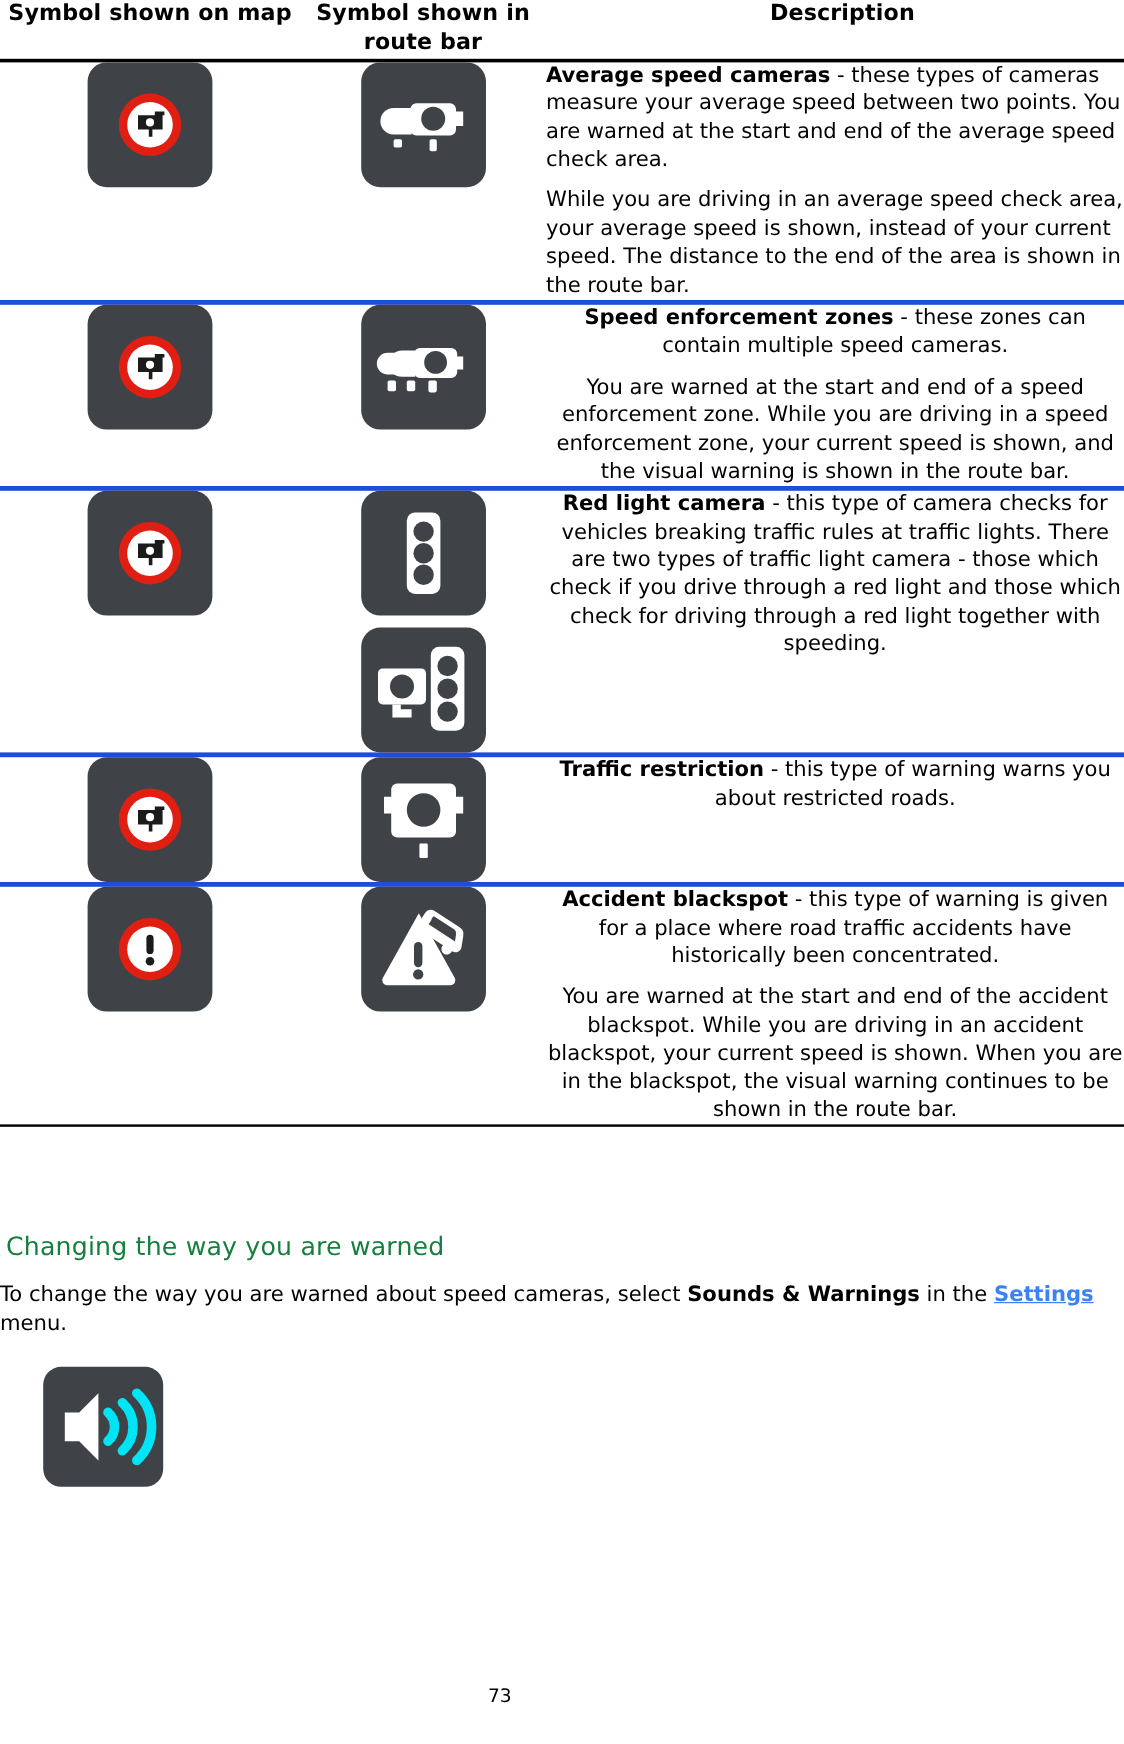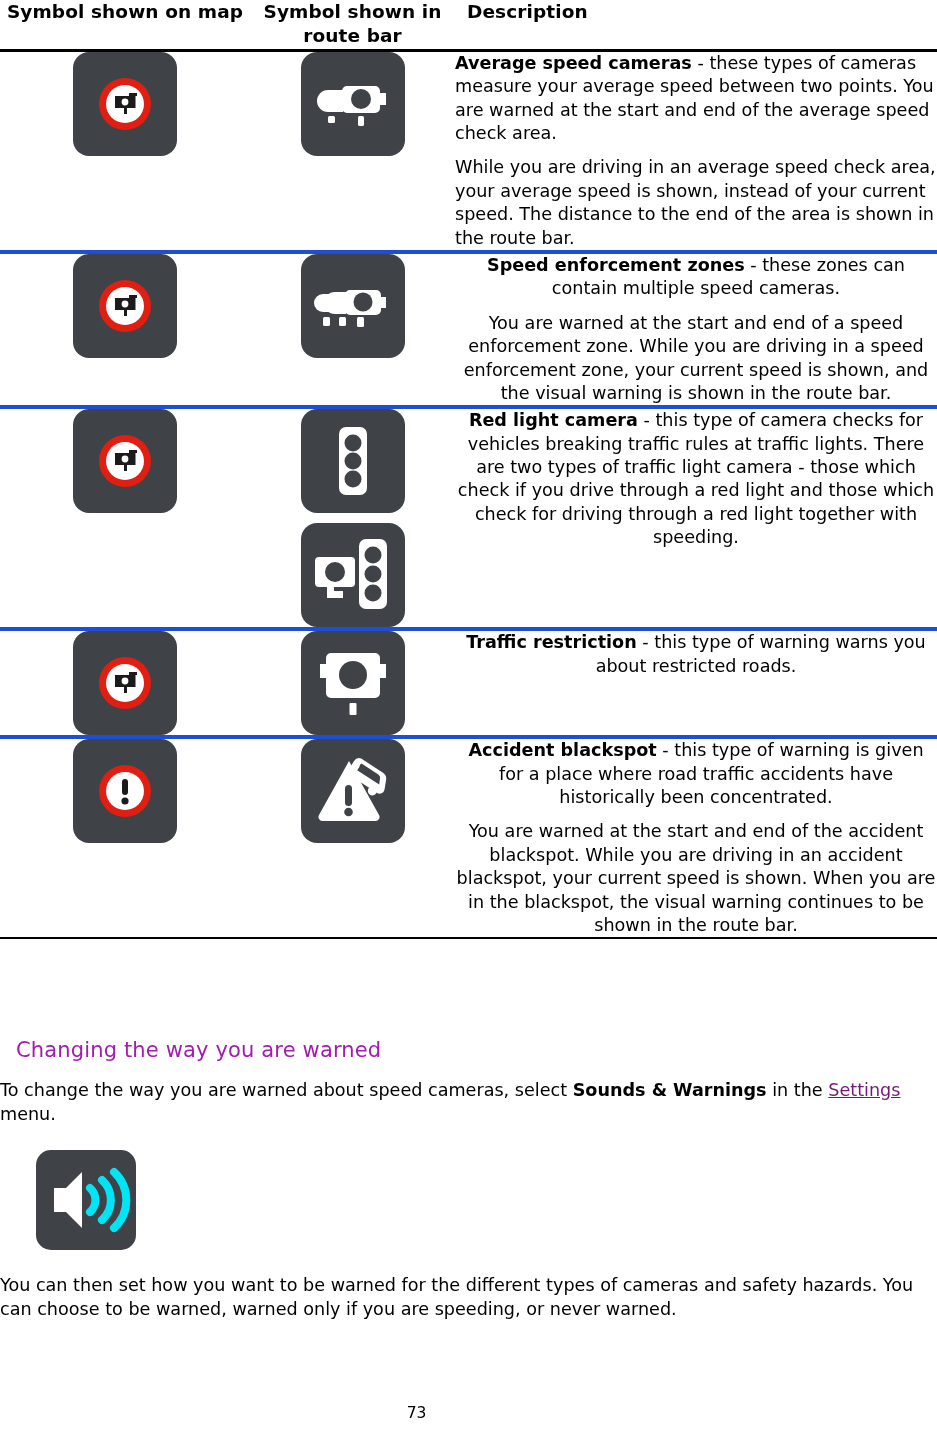--- a/index.html
+++ b/index.html
@@ -41,21 +41,21 @@
 
   .hdr-cell {
     text-align: center;
     font-size: 18.5px;
     font-weight: bold;
     line-height: 1.32;
     padding: 8px 10px 10px 10px;
     letter-spacing: 0.1px;
   }
   .hdr-cell.desc {
-    text-align: left;
+    text-align: center;
     padding-left: 12px;
   }
 
   .row-sep td {
     border-top: 4px solid #1d4ed8;
     text-align: center;
   }
 
   .icon-cell {
     text-align: center;
@@ -95,36 +95,37 @@
   }
   .tile-speaker svg { width: 100px; height: 100px; }
 
   
   .section {
     position: absolute;
     left: 0;
     width: 937px;
   }
   .sec-heading {
-    color: #a21caf;
+    color: #15803d;
     font-size: 21px;
     font-weight: normal;
-    margin: 16px;
+    margin: 5px;
     letter-spacing: 0.15px;
   }
   .body-para {
     font-size: 17.6px;
     line-height: 1.34;
     margin: 0;
   }
   .body-para b { font-weight: bold; }
   .link {
-    color: #701a75;
+    color: #3b82f6;
     text-decoration: underline;
     cursor: pointer;
+    font-weight: bold;
   }
   .page-num {
     position: absolute;
     left: 0;
     width: 833px;
     text-align: center;
     font-size: 15.5px;
     color: #000;
   }
 </style>
@@ -321,19 +322,18 @@
       <span class="tile tile-speaker">
         <svg viewBox="0 0 100 100" aria-hidden="true">
           <path d="M18 38 h12 L46 22 v56 L30 62 H18 Z" fill="#ffffff"></path>
           <path d="M54 38 a16 16 0 0 1 0 24" stroke="#00e5f5" stroke-width="8" fill="none" stroke-linecap="round"></path>
           <path d="M66 30 a27 27 0 0 1 0 40" stroke="#00e5f5" stroke-width="8" fill="none" stroke-linecap="round"></path>
           <path d="M78 22 a38 38 0 0 1 0 56" stroke="#00e5f5" stroke-width="8" fill="none" stroke-linecap="round"></path>
         </svg>
       </span>
     </div>
 
-    <p class="body-para" style="margin-top:24px;">You can then set how you want to be warned for the different types of cameras and safety hazards. You can choose to be warned, warned only if you are speeding, or never warned.</p>
 
   </div>
 
   <div class="page-num" style="top:1404px;">73</div>
 
 </div>
 
 </body></html>

